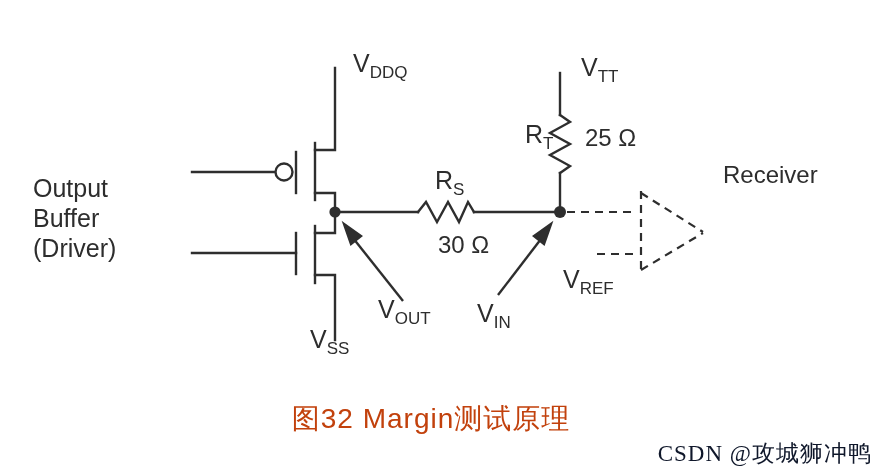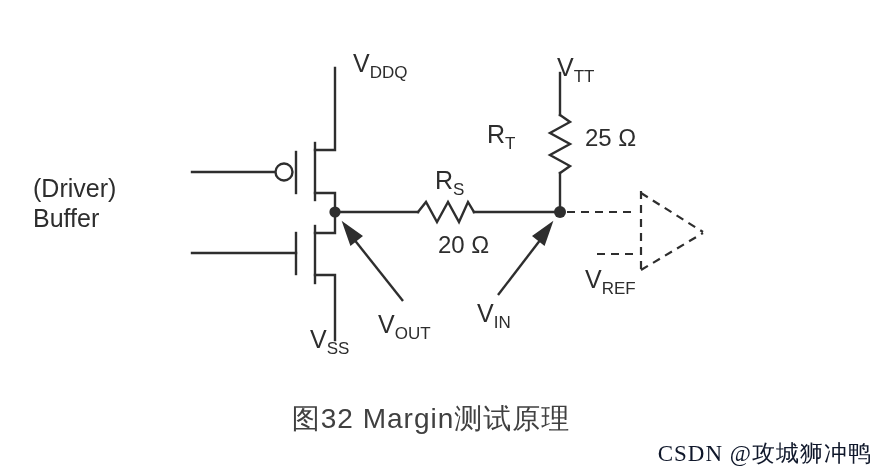--- a/index.html
+++ b/index.html
@@ -10,21 +10,21 @@
   #circuit-svg{position:absolute;left:0;top:0;}
   .lab{
     position:absolute;color:#2d2d2d;font-size:25px;line-height:1;
     white-space:nowrap;font-family:"Liberation Sans",sans-serif;
   }
   .lab .sub{font-size:17px;vertical-align:-6px;margin-top:20px;}
   .plain{font-size:24px;text-align:center;}
   #output-buffer-label{font-size:25px;line-height:30px;}
   #caption{
     position:absolute;left:0;top:400px;width:862px;text-align:center;
-    font-size:28px;color:#404040;letter-spacing:1px;
+    font-size:28px;color:#c2410c;letter-spacing:1px;
   }
   #watermark{
     position:absolute;top:438px;right:4px;font-size:23px;color:#0f172a;
     letter-spacing:1px;
     font-family:Liberation Serif, serif;
   }
 </style>
 </head>
 <body>
 
@@ -73,40 +73,42 @@
 
     <g stroke="#2e2e2e" stroke-width="2.4" fill="#2e2e2e">
       <path d="M403 301 L353 238" fill="none"></path>
       <polygon points="344,224 361,236 351,244"></polygon>
       <path d="M498 295 L541 239" fill="none"></path>
       <polygon points="551,224 544,244 534,236"></polygon>
     </g>
   </svg>
 
   <div class="lab" id="output-buffer-label" style="left:33px;top:173px">
+    <div>Output</div>
+    <div>Buffer</div>
     <div>(Driver)</div>
-    <div>Buffer</div>
   </div>
 
   <div class="lab" style="left:353px;top:51px"><span>V</span><span class="sub">DDQ</span></div>
 
-  <div class="lab" style="left:557px;top:55px"><span>V</span><span class="sub">TT</span></div>
+  <div class="lab" style="left:581px;top:55px"><span>V</span><span class="sub">TT</span></div>
 
-  <div class="lab" style="left:487px;top:122px"><span>R</span><span class="sub">T</span></div>
+  <div class="lab" style="left:525px;top:122px"><span>R</span><span class="sub">T</span></div>
 
   <div class="lab plain" style="left:585px;top:126px">25 Ω</div>
 
   <div class="lab" style="left:435px;top:168px"><span>R</span><span class="sub">S</span></div>
 
-  <div class="lab plain" style="left:438px;top:233px">20 Ω</div>
+  <div class="lab plain" style="left:438px;top:233px">30 Ω</div>
 
+  <div class="lab plain" style="left:723px;top:163px">Receiver</div>
 
-  <div class="lab" style="left:585px;top:267px"><span>V</span><span class="sub">REF</span></div>
+  <div class="lab" style="left:563px;top:267px"><span>V</span><span class="sub">REF</span></div>
 
-  <div class="lab" style="left:378px;top:312px"><span>V</span><span class="sub">OUT</span></div>
+  <div class="lab" style="left:378px;top:297px"><span>V</span><span class="sub">OUT</span></div>
 
   <div class="lab" style="left:477px;top:301px"><span>V</span><span class="sub">IN</span></div>
 
   <div class="lab" style="left:310px;top:327px"><span>V</span><span class="sub">SS</span></div>
 
   <div id="caption">图32 Margin测试原理</div>
 
   <div id="watermark">CSDN @攻城狮冲鸭</div>
 
 </div>

